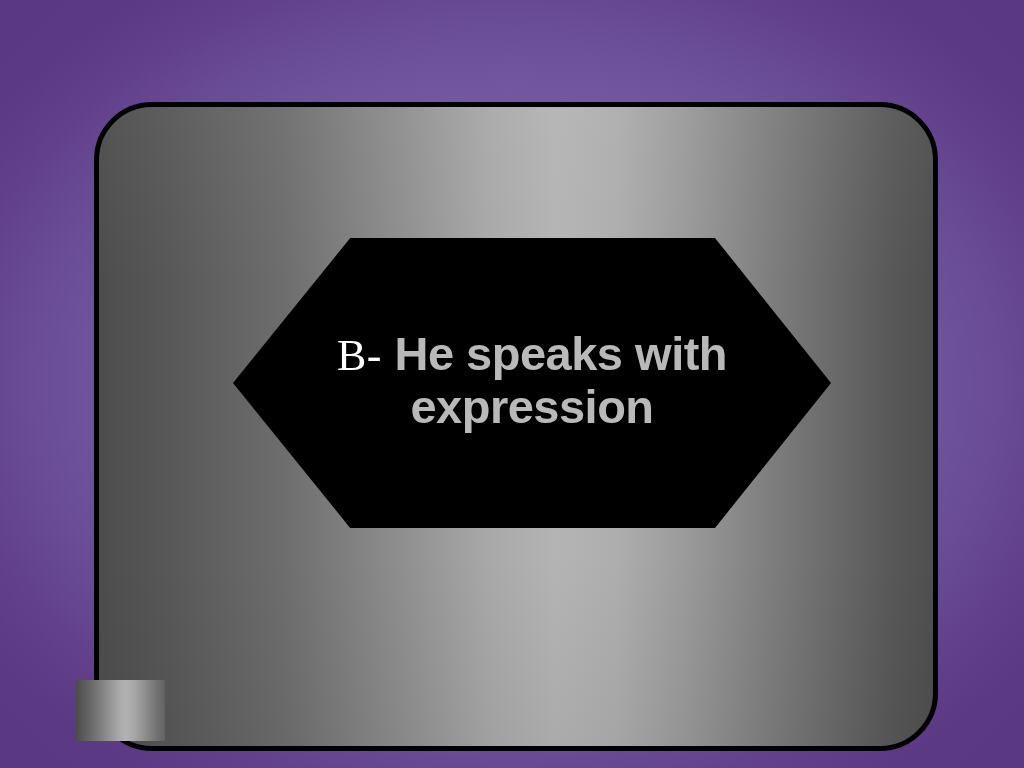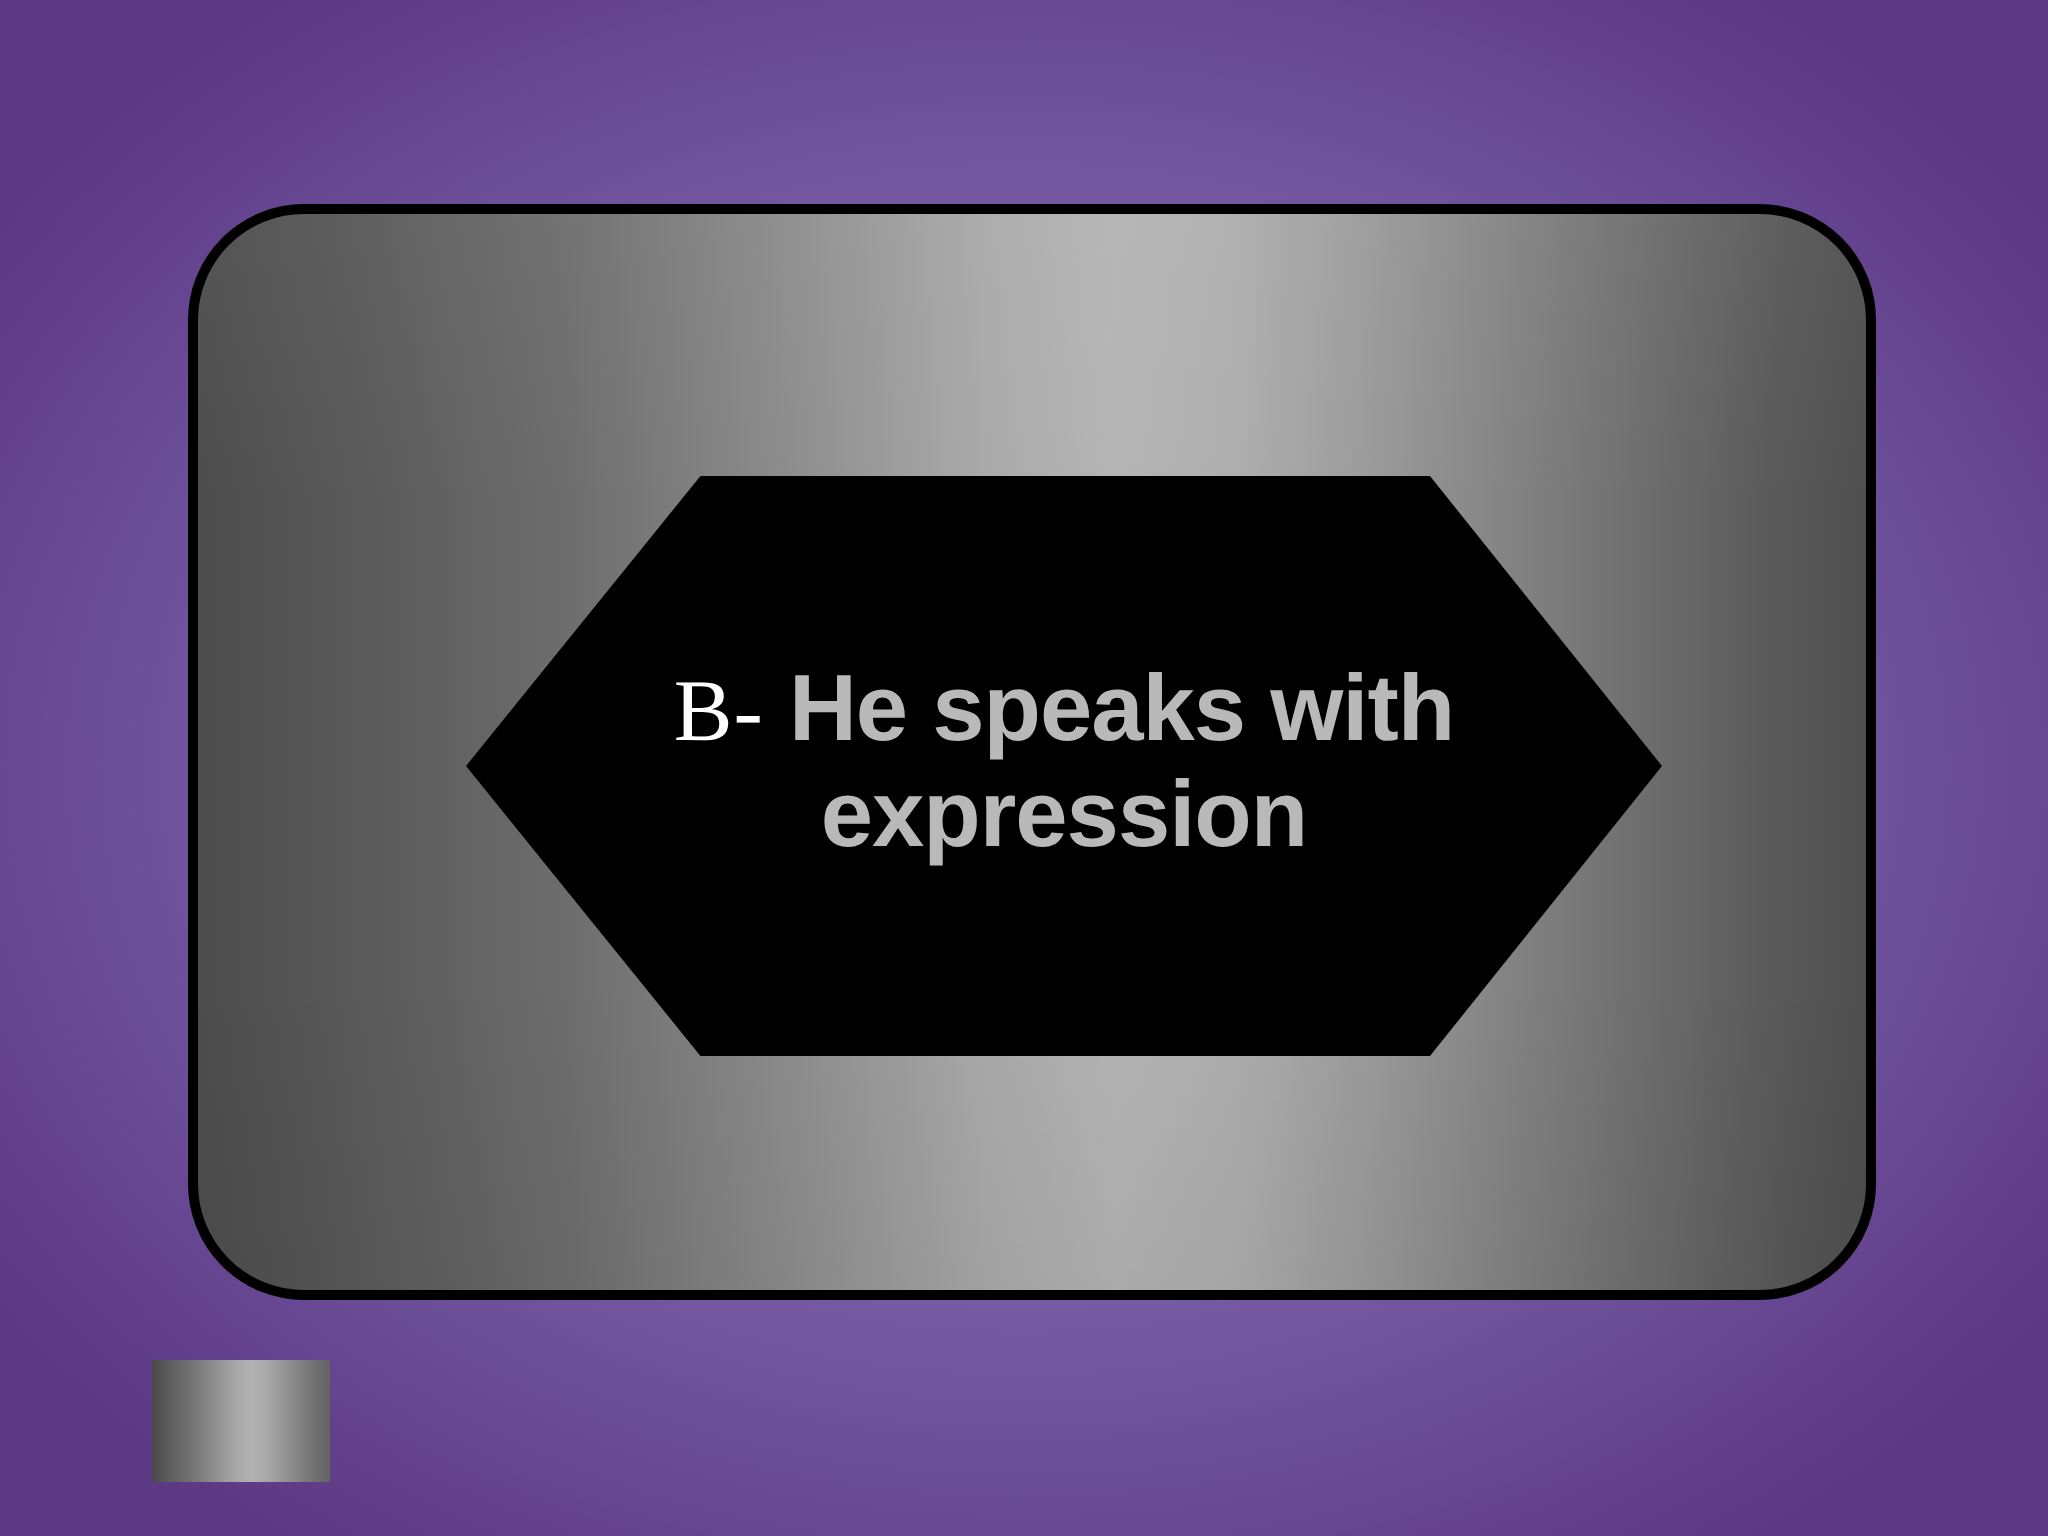--- a/index.html
+++ b/index.html
@@ -48,21 +48,21 @@
         rgba(90,60,135,0.00) 68%,
         rgba(70,40,115,0.22) 100%);
   }
 
   
   #main-panel {
     position: absolute;
     left: 94px;
     top: 102px;
     width: 844px;
-    height: 548px;
+    height: 649px;
     border: 5px solid #000000;
     border-radius: 58px;
     box-sizing: border-box;
     background: linear-gradient(to right,
       #4d4d4d 0%,
       #575757 8%,
       #6d6d6d 22%,
       #8e8e8e 36%,
       #a9a9a9 47%,
       #b4b4b4 55%,

